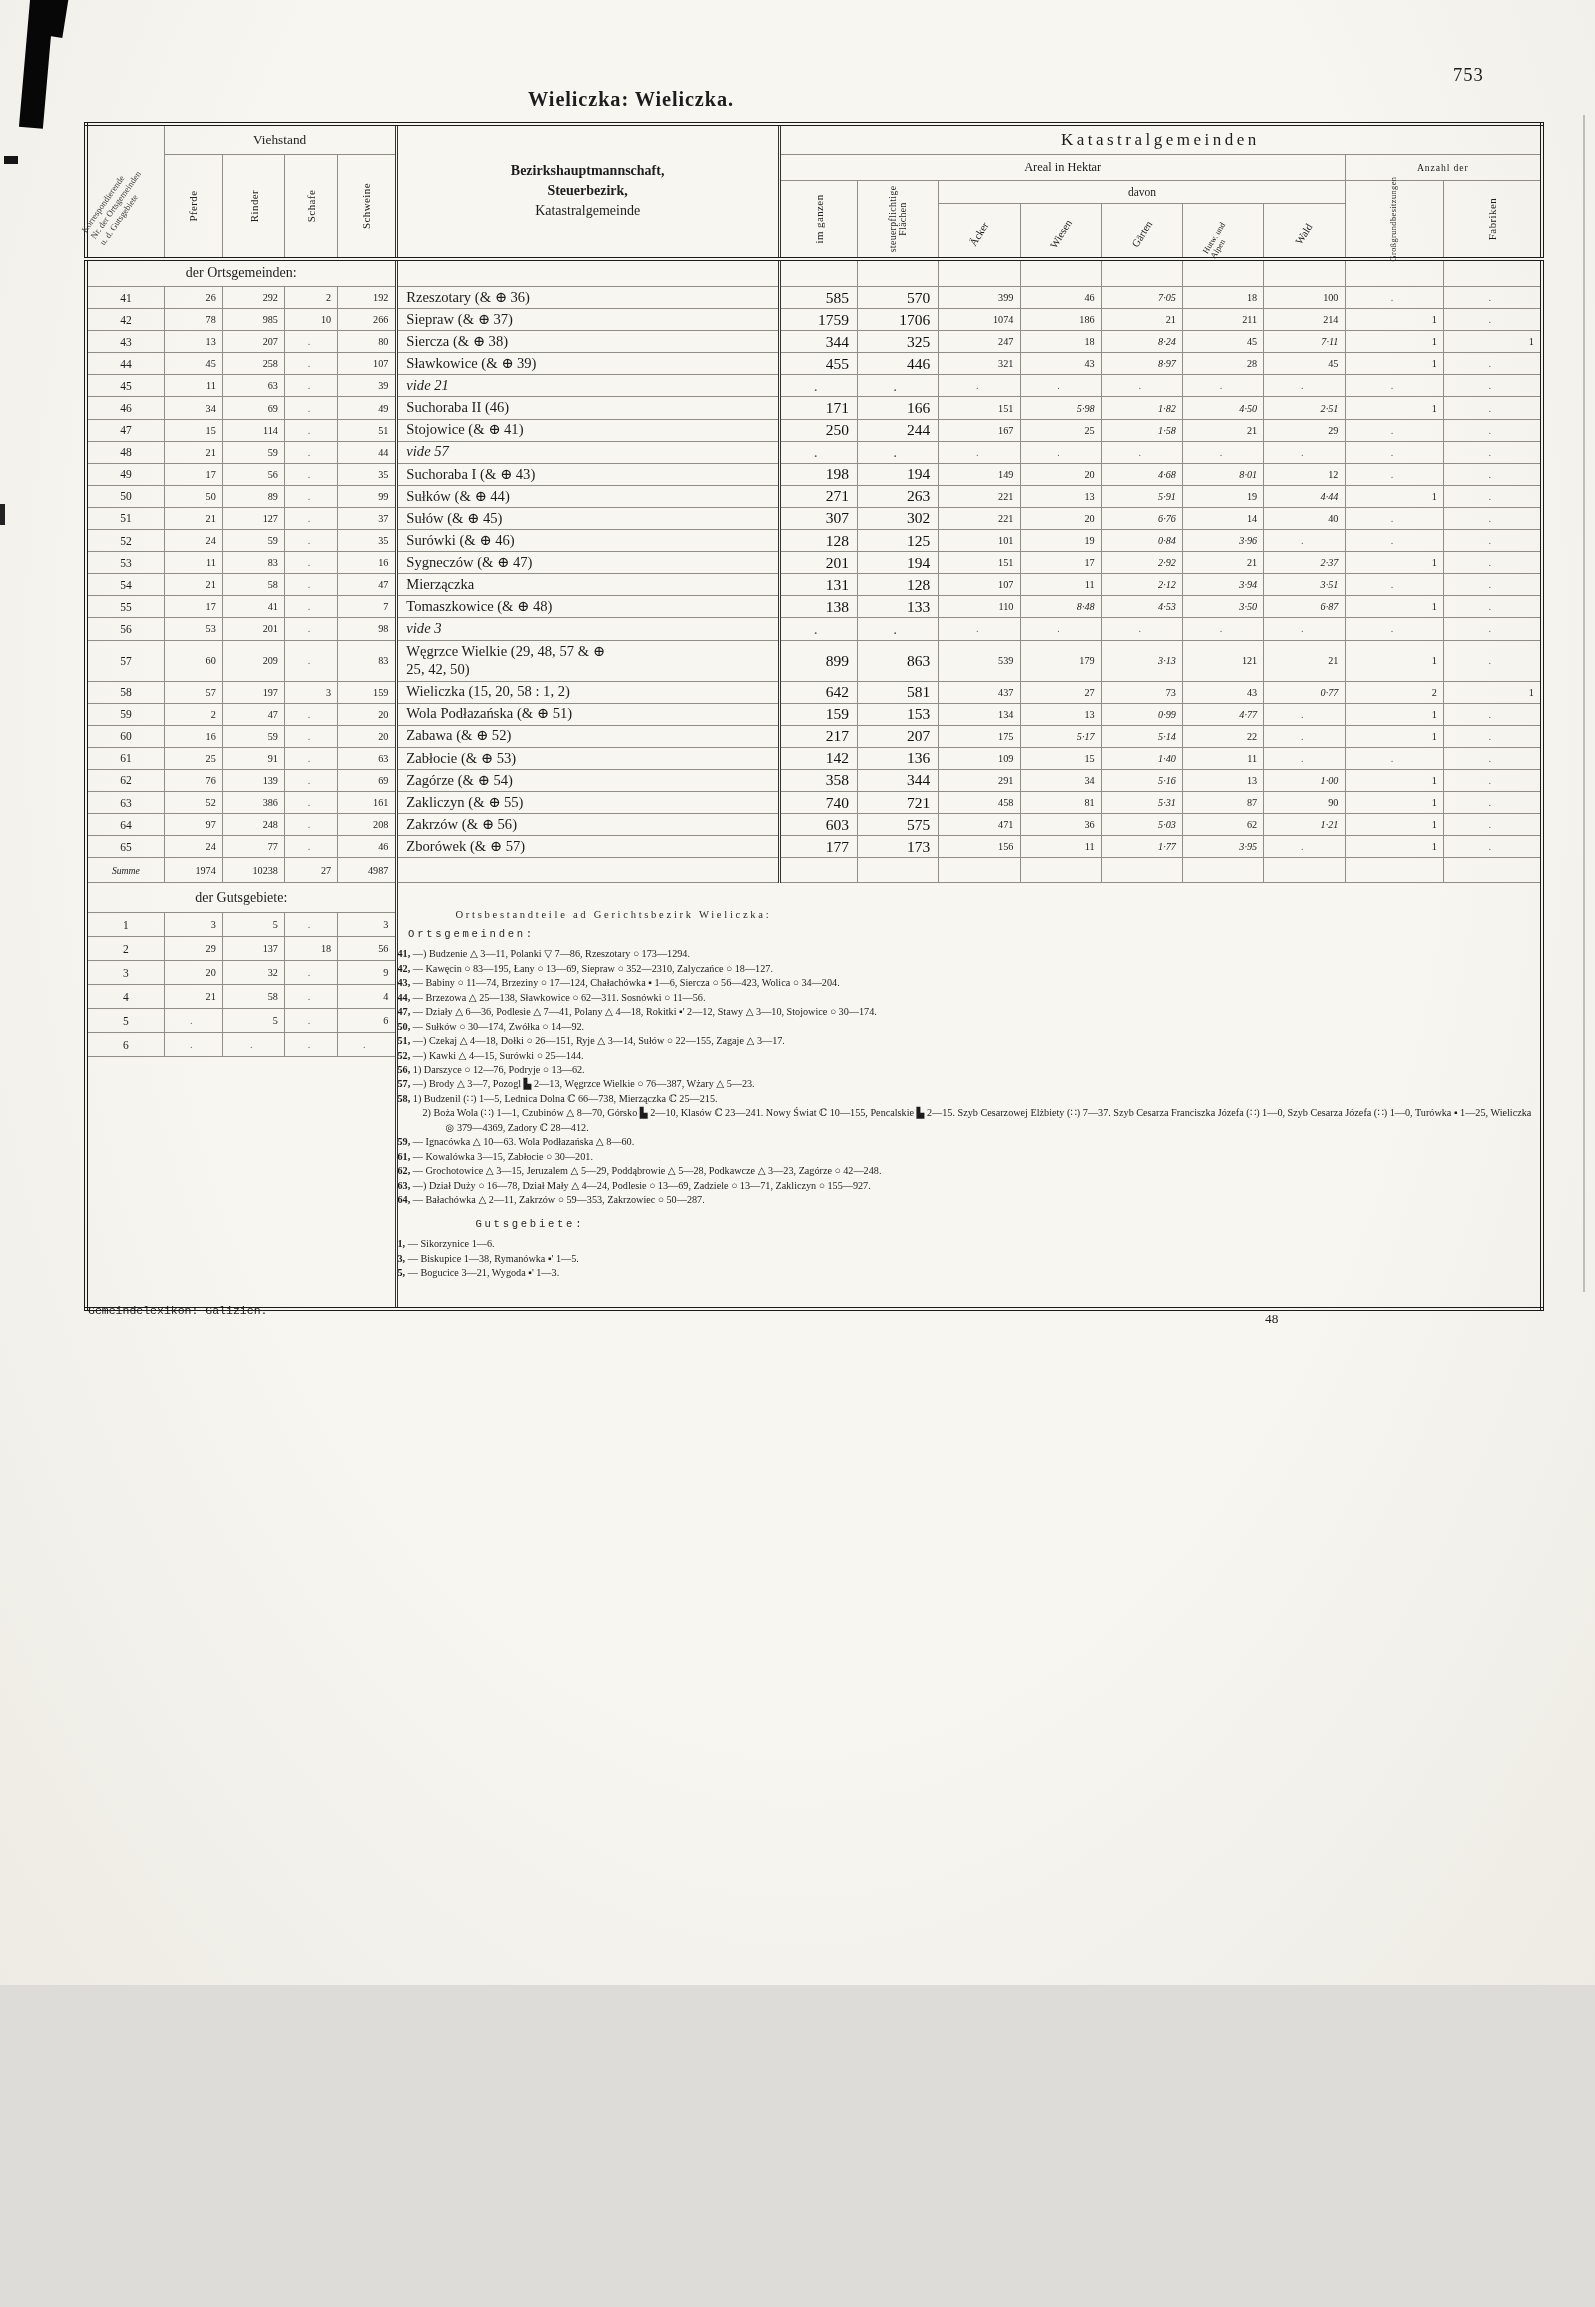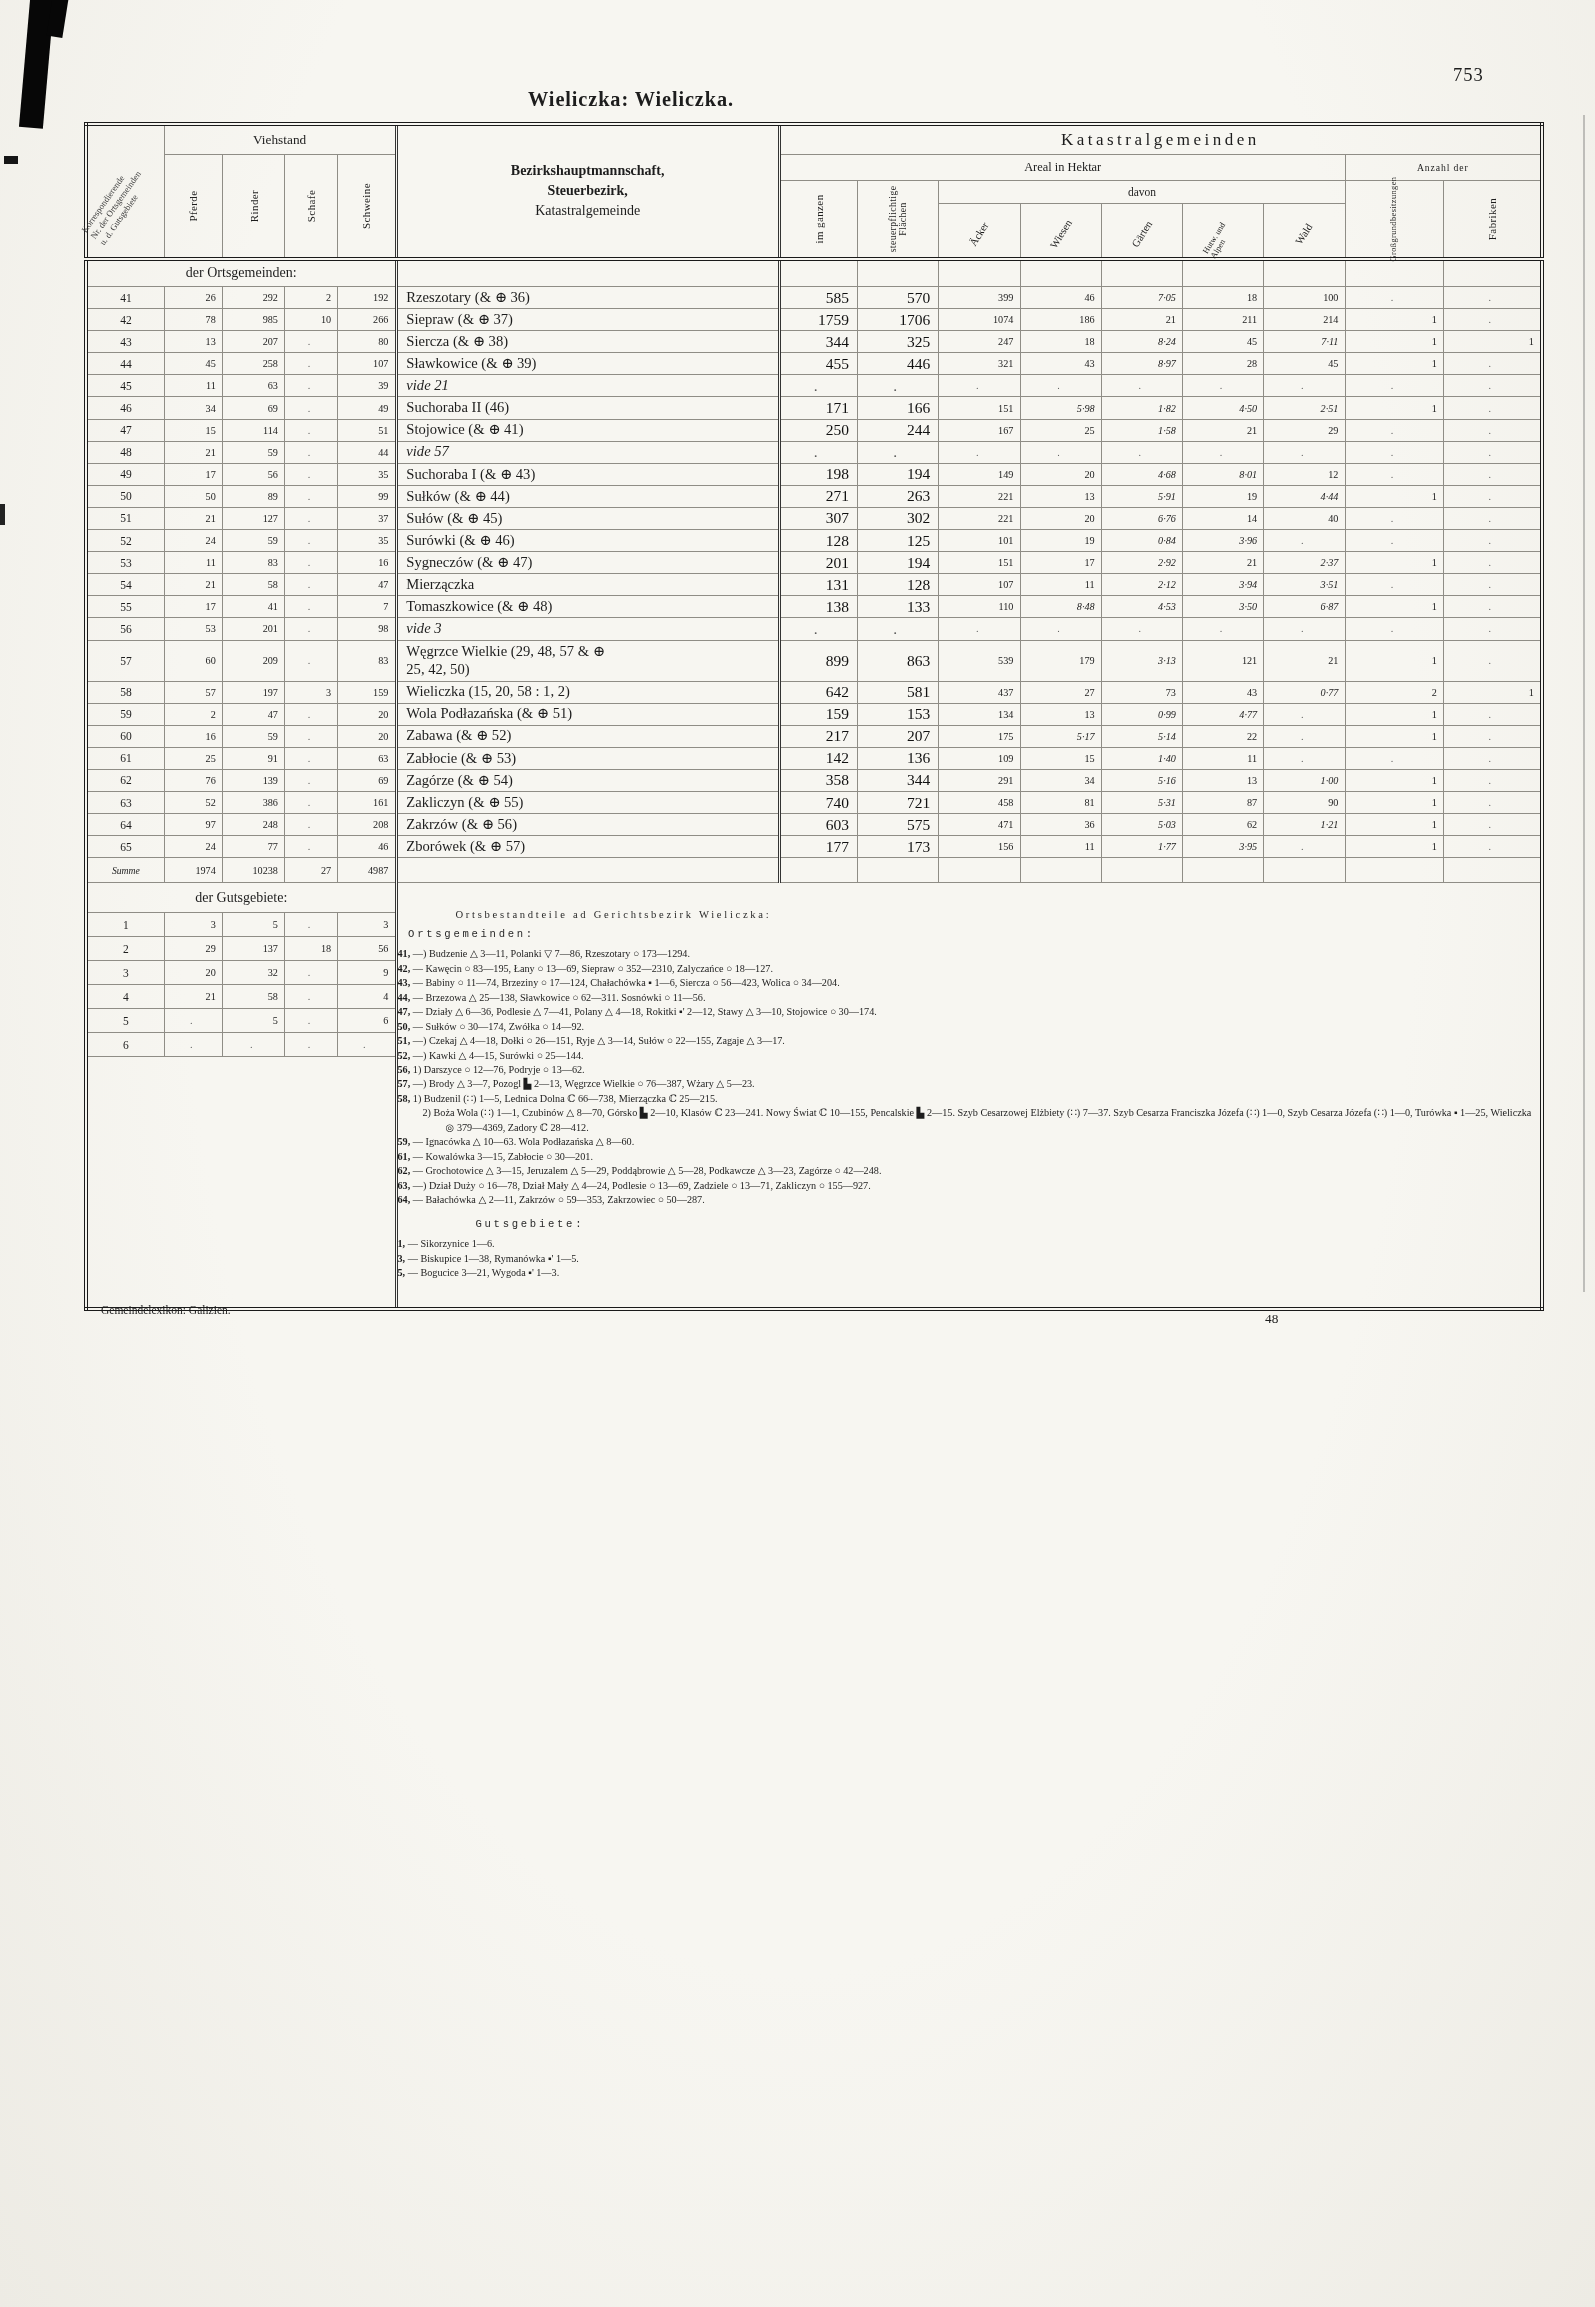--- a/index.html
+++ b/index.html
@@ -1,18 +1,18 @@
 <!DOCTYPE html>
 <html style="font-size:14px"><head>
 <meta charset="utf-8">
 <style>
   * { box-sizing: border-box; }
   html,body { margin:0; padding:0; background:#dddcd8; }
   .page {
-    position:relative; width:1596px; height:2307px; overflow:hidden;
+    position:relative; width:1596px; height:1985px; overflow:hidden;
     background: radial-gradient(ellipse at 50% 35%, #f7f6f1 55%, #edebe4 100%);
     font-family: "Liberation Serif","DejaVu Serif","DejaVu Sans",serif;
     color:#1d1d1d;
   }
   
   .mark1 { position:absolute; left:25px; top:-12.4px; width:24px; height:140px; background:#070707; transform:rotate(5deg); }
   .mark2 { position:absolute; left:50px; top:-8.8px; width:16px; height:46px; background:#070707; transform:rotate(9deg); }
   .mark3 { position:absolute; left:4.4px; top:156px; width:13.3px; height:8px; background:#151515; }
   .mark4 { position:absolute; left:-2.7px; top:504px; width:8px; height:21px; background:#222; }
   .edge-line { position:absolute; left:1583px; top:115px; width:1.8px; height:1177px; background:rgba(70,70,70,.30); }
@@ -71,21 +71,21 @@
   td.summe-label { font-size:9.7px; text-align:center; font-style:italic; }
 
   .footnotes-cell { vertical-align:top; text-align:left; padding:32px 23px 0 50px; }
   .fn-title { letter-spacing:2.7px; font-size:10.6px; margin:0 0 8px 58px; color:#2a2a2a; }
   .fn-sub   { letter-spacing:2.7px; font-size:10.6px; margin:1.8px 0 7px 10.6px; color:#2a2a2a;font-family:Liberation Mono, monospace; }
   .fn-sub.center { margin:10.6px 0 7px 78px; }
   .note { font-size:10.2px; line-height:1.42; padding-left:32px; text-indent:-32px; color:#1c1c1c; }
   .note .note-nr { font-weight:bold; }
   .note.cont { padding-left:48px; text-indent:-23px; }
 
-  .footer-left  { position:absolute; left:101px; top:1304px; font-size:11.5px; }
+  .footer-left  { position:absolute; left:88px; top:1304px; font-size:11.5px;font-family:Liberation Mono, monospace; }
   .footer-right { position:absolute; left:1265px; top:1311px; font-size:13.3px; }
 </style>
 </head>
 <body>
 
 <div class="page">
   <div class="mark1"></div>
   <div class="mark2"></div>
   <div class="mark3"></div>
   <div class="mark4"></div>

